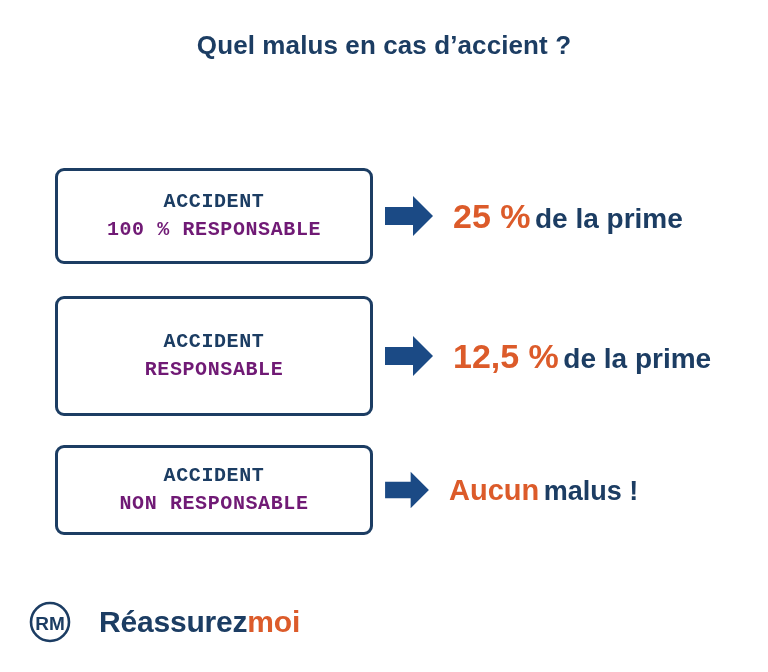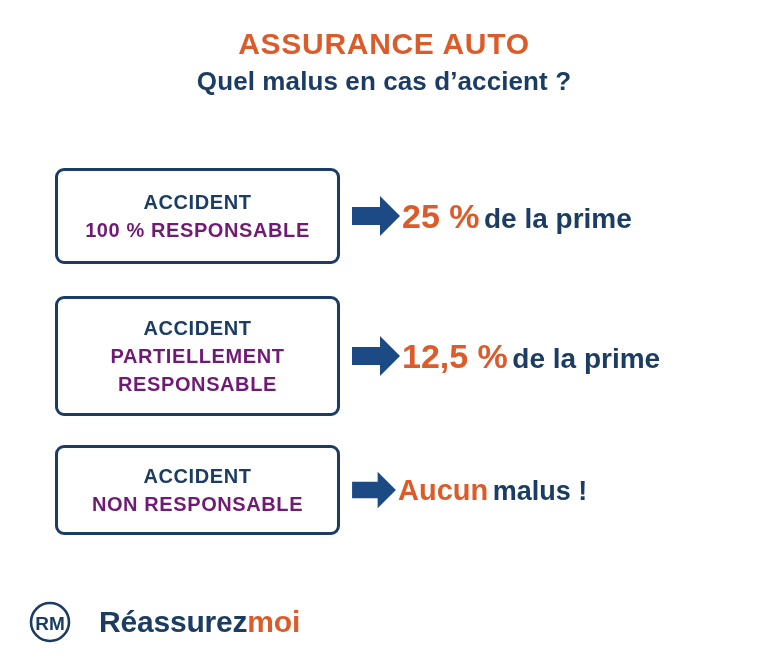--- a/index.html
+++ b/index.html
@@ -47,29 +47,30 @@
     display: flex;
     align-items: center;
   }
   #row-0 { top: 168px; height: 96px; }
   #row-1 { top: 296px; height: 120px; }
   #row-2 { top: 445px; height: 90px; }
 
   .case-box {
     box-sizing: border-box;
     margin-left: 55px;
-    width: 285px;
+    width: 318px;
     border: 3px solid #1C3D63;
     border-radius: 9px;
     background: #ffffff;
     display: flex;
     flex-direction: column;
     align-items: center;
     justify-content: center;
     height: 100%;
+    font-family: Liberation Mono, monospace;
   }
   .case-line {
     font-size: 20px;
     font-weight: bold;
     letter-spacing: 0.6px;
     line-height: 28px;
     text-align: center;
   }
   .case-line.navy { color: #1C3D63; }
   .case-line.orange { color: #701a75; }
@@ -77,20 +78,21 @@
   
   .arrow-wrap {
     margin-left: 10px;
     display: flex;
     align-items: center;
   }
   .arrow-svg { display: block; }
 
   
   .result {
+    margin-left: 18px;
     white-space: nowrap;
     line-height: 1;
   }
   .result .big {
     color: #DC5B2A;
     font-size: 34px;
     font-weight: bold;
   }
   .result .rest {
     color: #1C3D63;
@@ -116,21 +118,20 @@
     letter-spacing: -0.2px;
     line-height: 1;
   }
   #logo-text .navy { color: #1C3D63; }
   #logo-text .orange { color: #DC5B2A; }
 </style>
 </head>
 <body>
 
 <div id="header">
-  <div id="title">ASSURANCE AUTO</div>
   <div id="subtitle">Quel malus en cas d’accient ?</div>
 </div>
 
 <div class="row" id="row-0">
   <div class="case-box">
     <div class="case-line navy">ACCIDENT</div>
     <div class="case-line orange">100 % RESPONSABLE</div>
   </div>
   <div class="arrow-wrap">
     <svg class="arrow-svg" width="52" height="46" viewBox="0 0 52 46" aria-hidden="true">
@@ -139,21 +140,20 @@
   </div>
   <div class="result">
     <span class="big">25 %</span>
     <span class="rest">de la prime</span>
   </div>
 </div>
 
 <div class="row" id="row-1">
   <div class="case-box">
     <div class="case-line navy">ACCIDENT</div>
-    <div class="case-line orange">PARTIELLEMENT</div>
     <div class="case-line orange">RESPONSABLE</div>
   </div>
   <div class="arrow-wrap">
     <svg class="arrow-svg" width="52" height="46" viewBox="0 0 52 46" aria-hidden="true">
       <path d="M2 14 L30 14 L30 3 L50 23 L30 43 L30 32 L2 32 Z" fill="#1B4A85"></path>
     </svg>
   </div>
   <div class="result">
     <span class="big">12,5 %</span>
     <span class="rest">de la prime</span>

